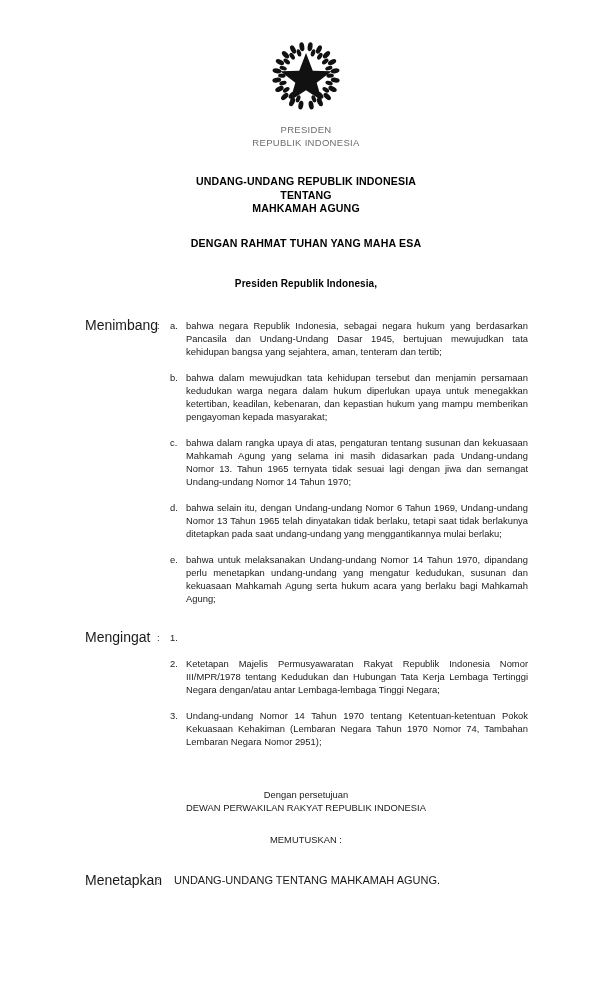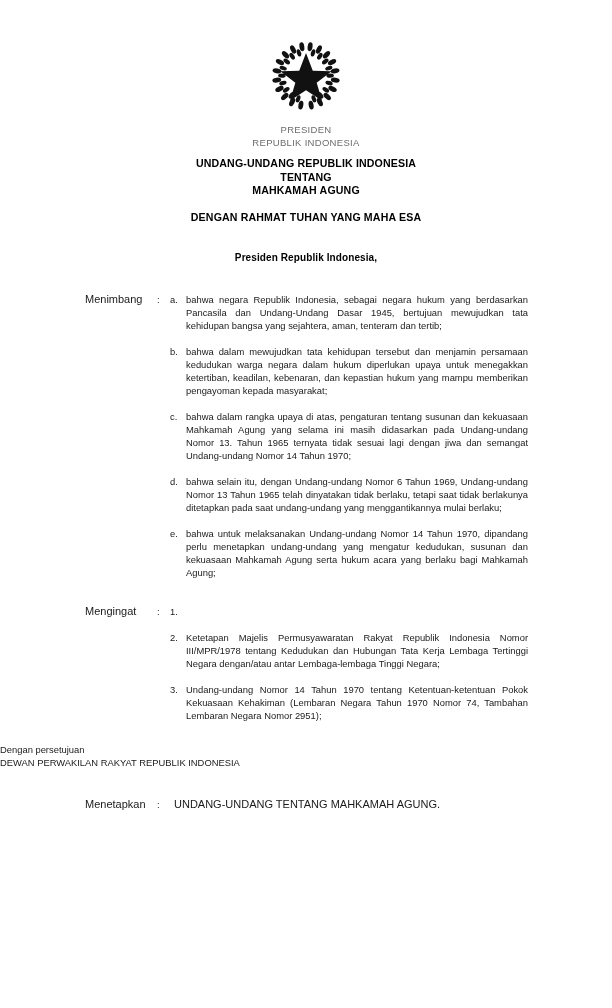--- a/index.html
+++ b/index.html
@@ -39,30 +39,30 @@
     text-align: center;
     font-size: 9.5px;
     letter-spacing: 0.3px;
     color: #6d6d6d;
     line-height: 12.5px;
   }
   .presiden-block { margin-top: 8px; }
 
   
   .title-block {
-    margin-top: 8px;
+    margin-top: 26px;
     text-align: center;
     font-weight: bold;
     font-size: 10.6px;
     line-height: 13.5px;
     letter-spacing: 0.15px;
     color: #000;
   }
   .subtitle-block {
-    margin-top: 13px;
+    margin-top: 21px;
     text-align: center;
     font-weight: bold;
     font-size: 10.6px;
     letter-spacing: 0.15px;
     color: #000;
   }
   .president-line {
     margin-top: 29px;
     text-align: center;
     font-weight: bold;
@@ -78,21 +78,21 @@
     display: flex;
     align-items: flex-start;
     padding-left: 85px;
     padding-right: 84px;
   }
   .clause-row + .clause-row { margin-top: 13px; }
 
   .lbl {
     width: 72px;
     flex: 0 0 72px;
-    font-size: 11px;
+    font-size: 14px;
     line-height: 13px;
     color: #1a1a1a;
   }
   .colon {
     width: 13px;
     flex: 0 0 13px;
     font-size: 9.4px;
     line-height: 13px;
   }
   .marker {
@@ -109,21 +109,22 @@
     text-justify: inter-word;
     hyphens: none;
     color: #1a1a1a;
   }
   .body-txt.lastline { text-align-last: left; }
 
   .mengingat-block { margin-top: 26px; }
 
   
   .footer-block {
-    margin-top: 21px;
+    margin-top: 40px;
+    text-align: center;
   }
   .foot-line {
     font-size: 9.4px;
     line-height: 13px;
     color: #1a1a1a;
   }
   .memutuskan {
     margin-top: 20px;
     text-align: center;
     font-size: 9.4px;
@@ -281,20 +282,21 @@
       <div class="marker">3.</div>
       <div class="body-txt lastline">Undang-undang Nomor 14 Tahun 1970 tentang Ketentuan-ketentuan Pokok Kekuasaan Kehakiman (Lembaran Negara Tahun 1970 Nomor 74, Tambahan Lembaran Negara Nomor 2951);</div>
     </div>
   </div>
 
   <div class="footer-block">
     <div class="foot-line">Dengan persetujuan</div>
     <div class="foot-line">DEWAN PERWAKILAN RAKYAT REPUBLIK INDONESIA</div>
   </div>
 
+  <div class="memutuskan">MEMUTUSKAN :</div>
 
   <div class="menetapkan-row">
     <div class="lbl">Menetapkan</div>
     <div class="colon">:</div>
     <div class="menetapkan-val">UNDANG-UNDANG TENTANG MAHKAMAH AGUNG.</div>
   </div>
 
 </div>
 
 </body></html>

